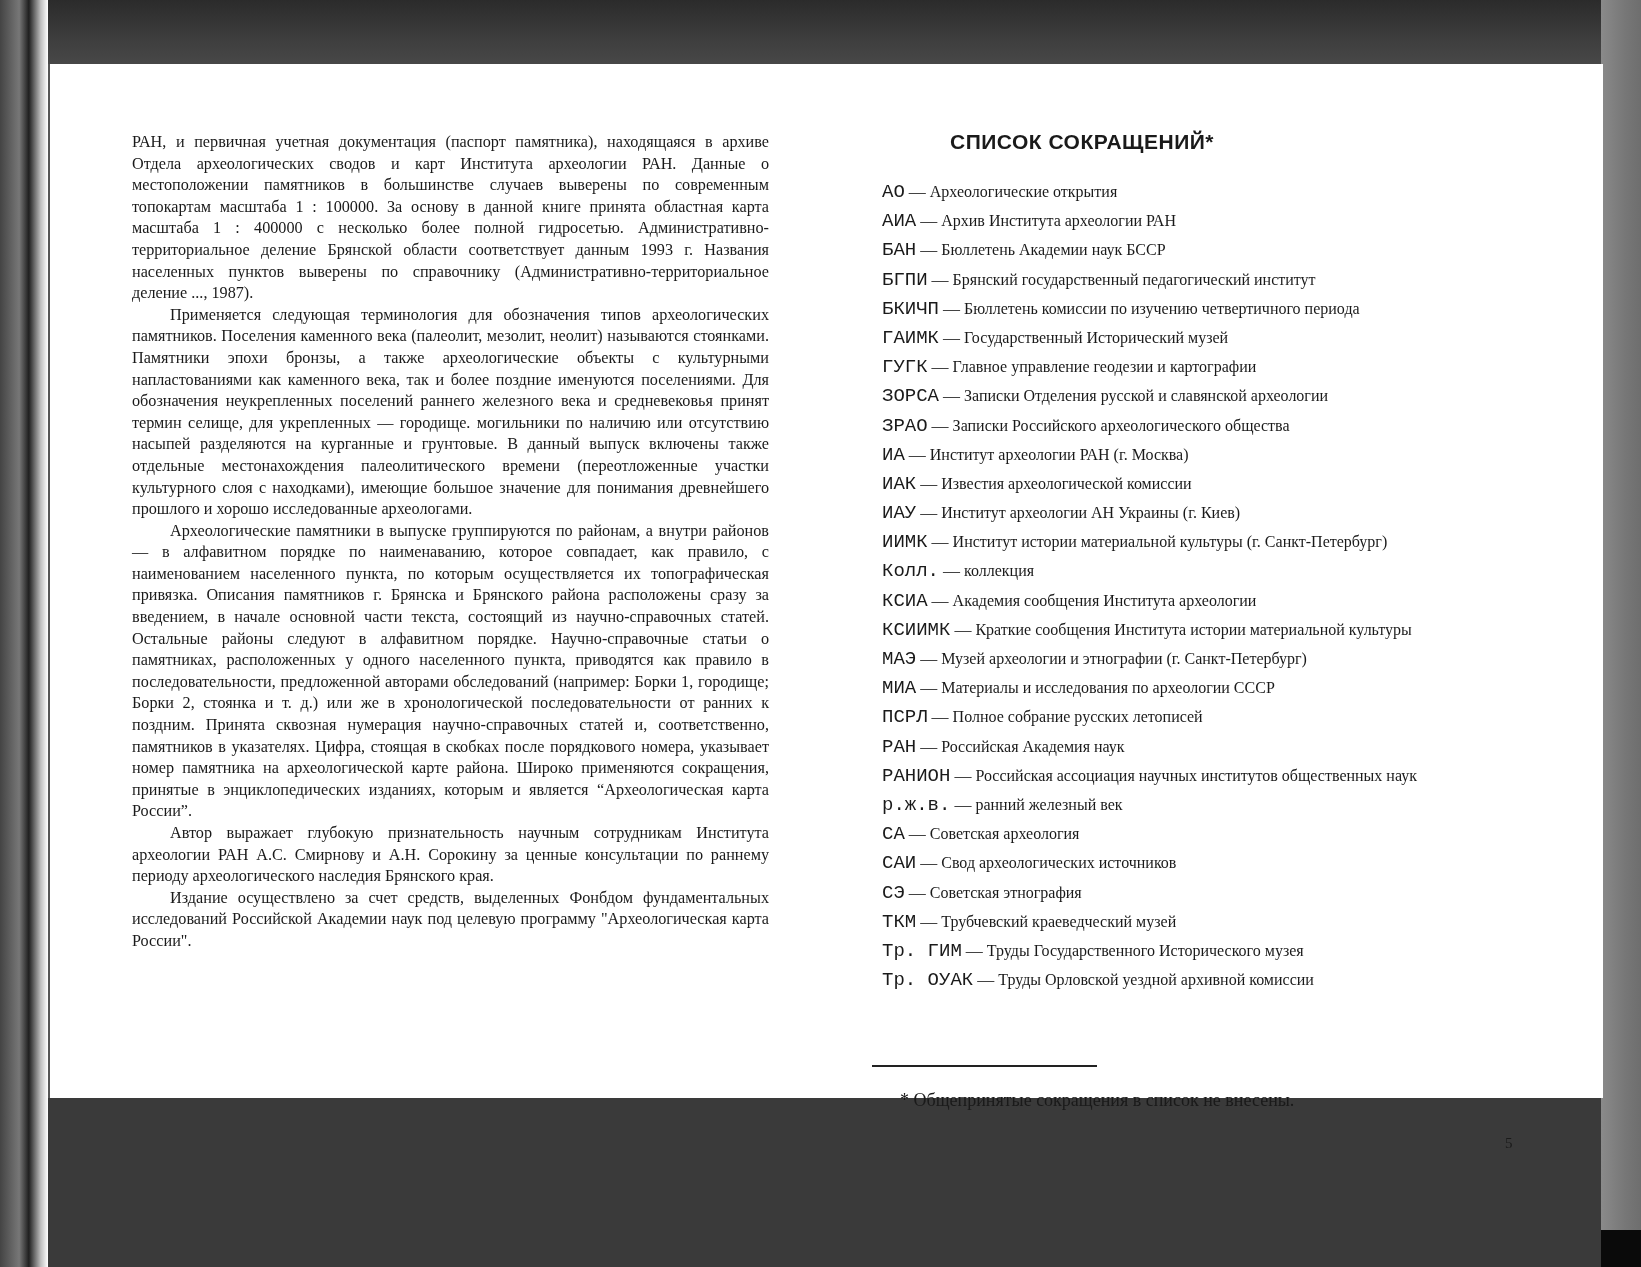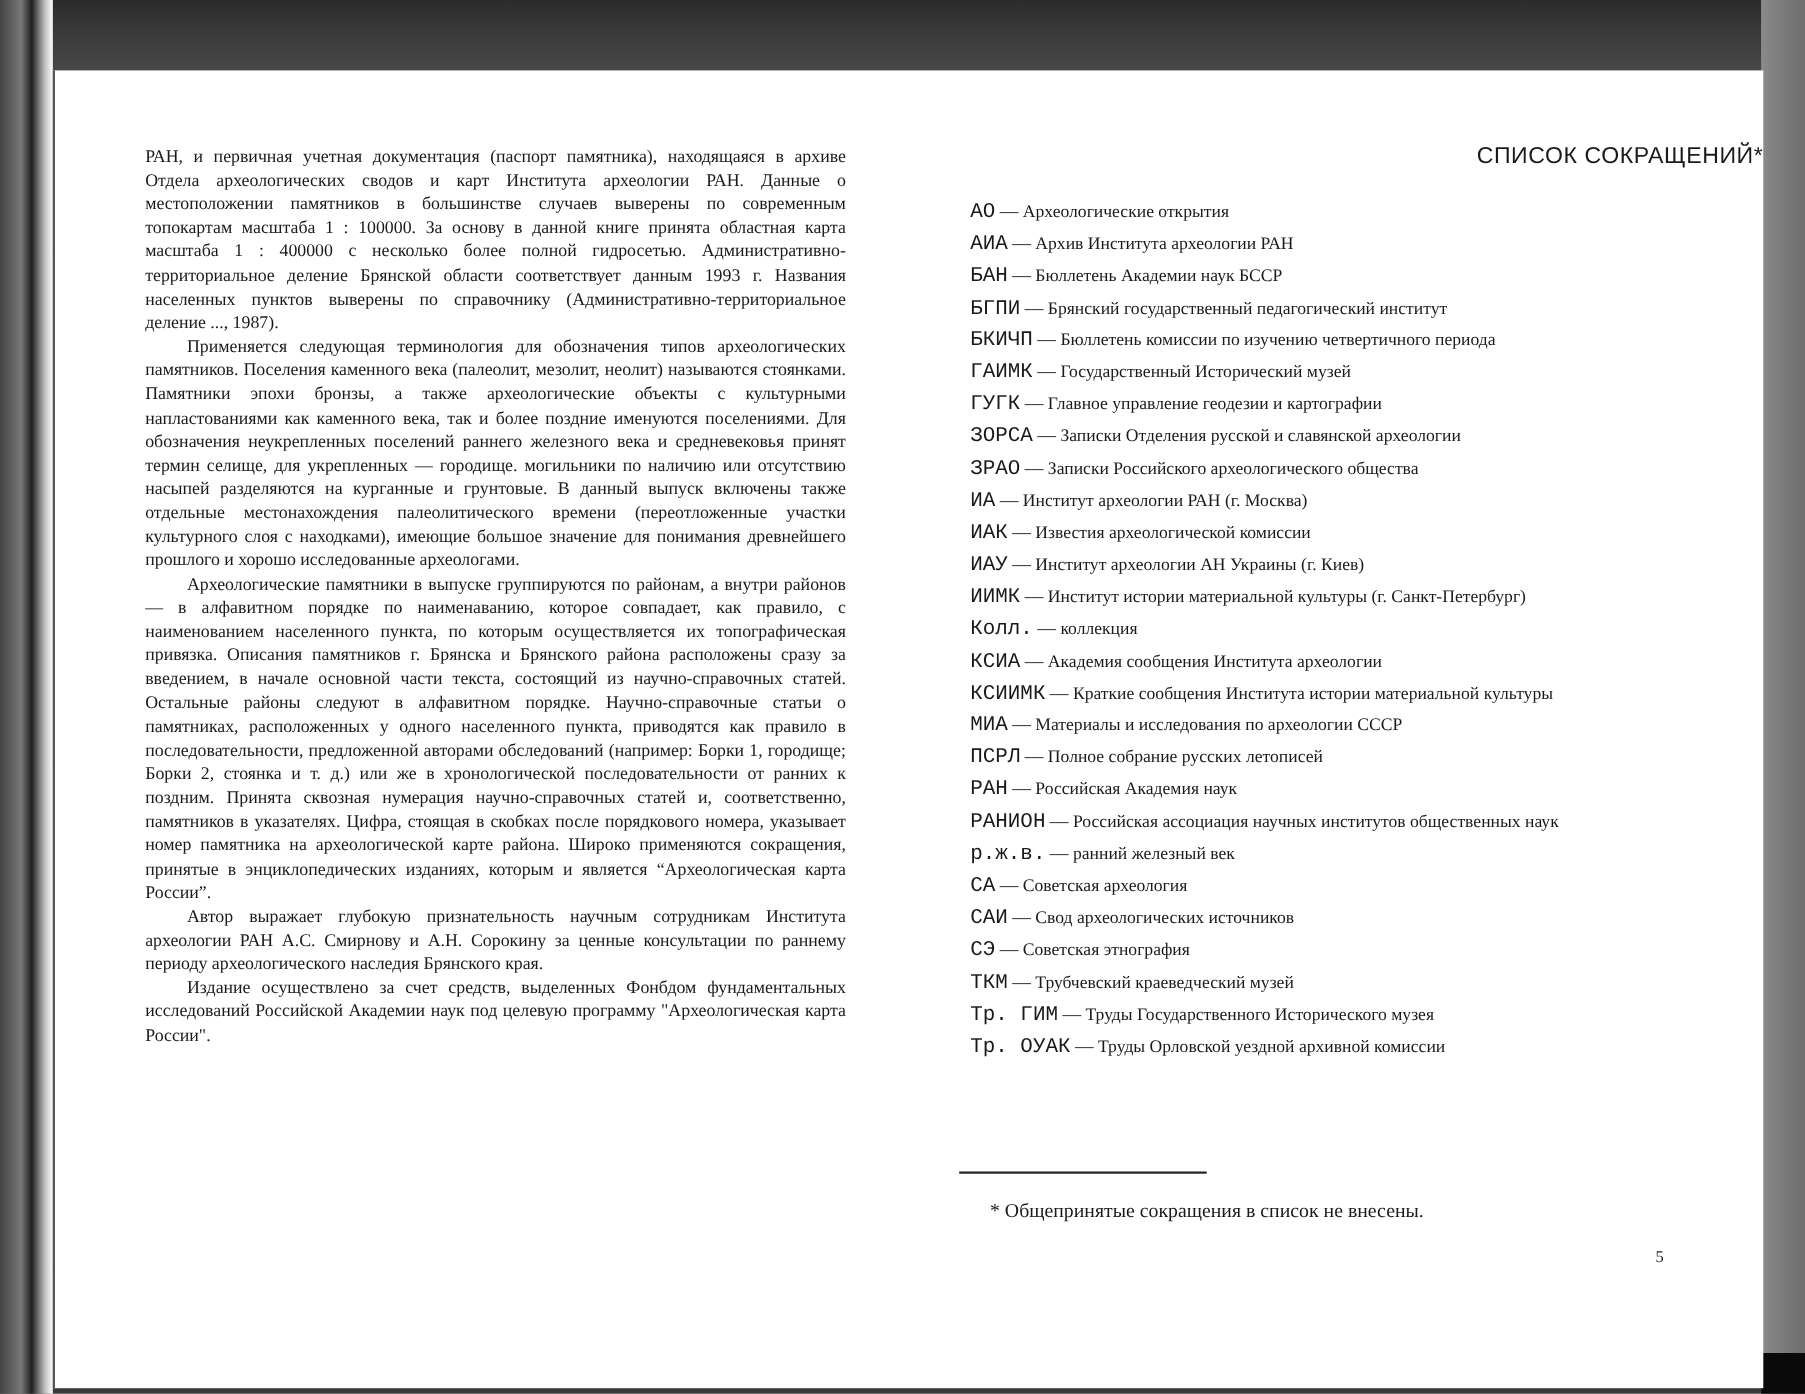--- a/index.html
+++ b/index.html
@@ -20,41 +20,41 @@
   }
   .scan-right {
     position: absolute; right: 0; top: 0; width: 40px; height: 1267px;
     background: linear-gradient(90deg, #8a8a8a, #777 60%, #6e6e6e);
   }
   .scan-right-bottom {
     position: absolute; right: 0; top: 1230px; width: 40px; height: 37px;
     background: #0a0a0a;
   }
   .spread {
-    position: absolute; left: 48px; top: 64px; width: 1553px; height: 1198px;
+    position: absolute; left: 48px; top: 64px; width: 1553px; height: 1034px;
     background: #ffffff;
     border-left: 2px solid #555;
   }
   .page { position: absolute; top: 0; height: 100%; }
   .page-left { left: 0; width: 780px; }
   .page-right { left: 780px; width: 773px; }
 
   .left-text {
     position: absolute; left: 82px; top: 68px; width: 637px;
     font-size: 16.2px; line-height: 21.6px;
     text-align: justify;
   }
   .left-text p { margin: 0; text-indent: 0; }
   .left-text p.indent { text-indent: 38px; }
 
   .abbr-title {
     position: absolute; left: 0; right: 0; top: 66px;
-    text-align: right;
+    text-align: left;
     font-family: "Liberation Sans", "DejaVu Sans", sans-serif;
-    font-weight: normal; font-size: 21px; letter-spacing: 0.5px;
+    font-weight: bold; font-size: 21px; letter-spacing: 0.5px;
     padding-left: 120px;
   }
   .abbr-list {
     position: absolute; left: 52px; top: 113px; width: 680px;
     list-style: none; margin: 0; padding: 0;
   }
   .abbr-list li {
     height: 29.2px; line-height: 29.2px;
     font-size: 16px; white-space: nowrap;
   }
@@ -108,20 +108,21 @@
         <li><span class="abbr-key">ГУГК</span> <span class="abbr-dash">—</span> <span class="abbr-value">Главное управление геодезии и картографии</span></li>
         <li><span class="abbr-key">ЗОРСА</span> <span class="abbr-dash">—</span> <span class="abbr-value">Записки Отделения русской и славянской археологии</span></li>
         <li><span class="abbr-key">ЗРАО</span> <span class="abbr-dash">—</span> <span class="abbr-value">Записки Российского археологического общества</span></li>
         <li><span class="abbr-key">ИА</span> <span class="abbr-dash">—</span> <span class="abbr-value">Институт археологии РАН (г. Москва)</span></li>
         <li><span class="abbr-key">ИАК</span> <span class="abbr-dash">—</span> <span class="abbr-value">Известия археологической комиссии</span></li>
         <li><span class="abbr-key">ИАУ</span> <span class="abbr-dash">—</span> <span class="abbr-value">Институт археологии АН Украины (г. Киев)</span></li>
         <li><span class="abbr-key">ИИМК</span> <span class="abbr-dash">—</span> <span class="abbr-value">Институт истории материальной культуры (г. Санкт-Петербург)</span></li>
         <li><span class="abbr-key">Колл.</span> <span class="abbr-dash">—</span> <span class="abbr-value">коллекция</span></li>
         <li><span class="abbr-key">КСИА</span> <span class="abbr-dash">—</span> <span class="abbr-value">Академия сообщения Института археологии</span></li>
         <li><span class="abbr-key">КСИИМК</span> <span class="abbr-dash">—</span> <span class="abbr-value">Краткие сообщения Института истории материальной культуры</span></li>
+        <li><span class="abbr-key">МАЭ</span> <span class="abbr-dash">—</span> <span class="abbr-value">Музей археологии и этнографии (г. Санкт-Петербург)</span></li>
         <li><span class="abbr-key">МИА</span> <span class="abbr-dash">—</span> <span class="abbr-value">Материалы и исследования по археологии СССР</span></li>
         <li><span class="abbr-key">ПСРЛ</span> <span class="abbr-dash">—</span> <span class="abbr-value">Полное собрание русских летописей</span></li>
         <li><span class="abbr-key">РАН</span> <span class="abbr-dash">—</span> <span class="abbr-value">Российская Академия наук</span></li>
         <li><span class="abbr-key">РАНИОН</span> <span class="abbr-dash">—</span> <span class="abbr-value">Российская ассоциация научных институтов общественных наук</span></li>
         <li><span class="abbr-key">р.ж.в.</span> <span class="abbr-dash">—</span> <span class="abbr-value">ранний железный век</span></li>
         <li><span class="abbr-key">СА</span> <span class="abbr-dash">—</span> <span class="abbr-value">Советская археология</span></li>
         <li><span class="abbr-key">САИ</span> <span class="abbr-dash">—</span> <span class="abbr-value">Свод археологических источников</span></li>
         <li><span class="abbr-key">СЭ</span> <span class="abbr-dash">—</span> <span class="abbr-value">Советская этнография</span></li>
         <li><span class="abbr-key">ТКМ</span> <span class="abbr-dash">—</span> <span class="abbr-value">Трубчевский краеведческий музей</span></li>
         <li><span class="abbr-key">Тр. ГИМ</span> <span class="abbr-dash">—</span> <span class="abbr-value">Труды Государственного Исторического музея</span></li>

